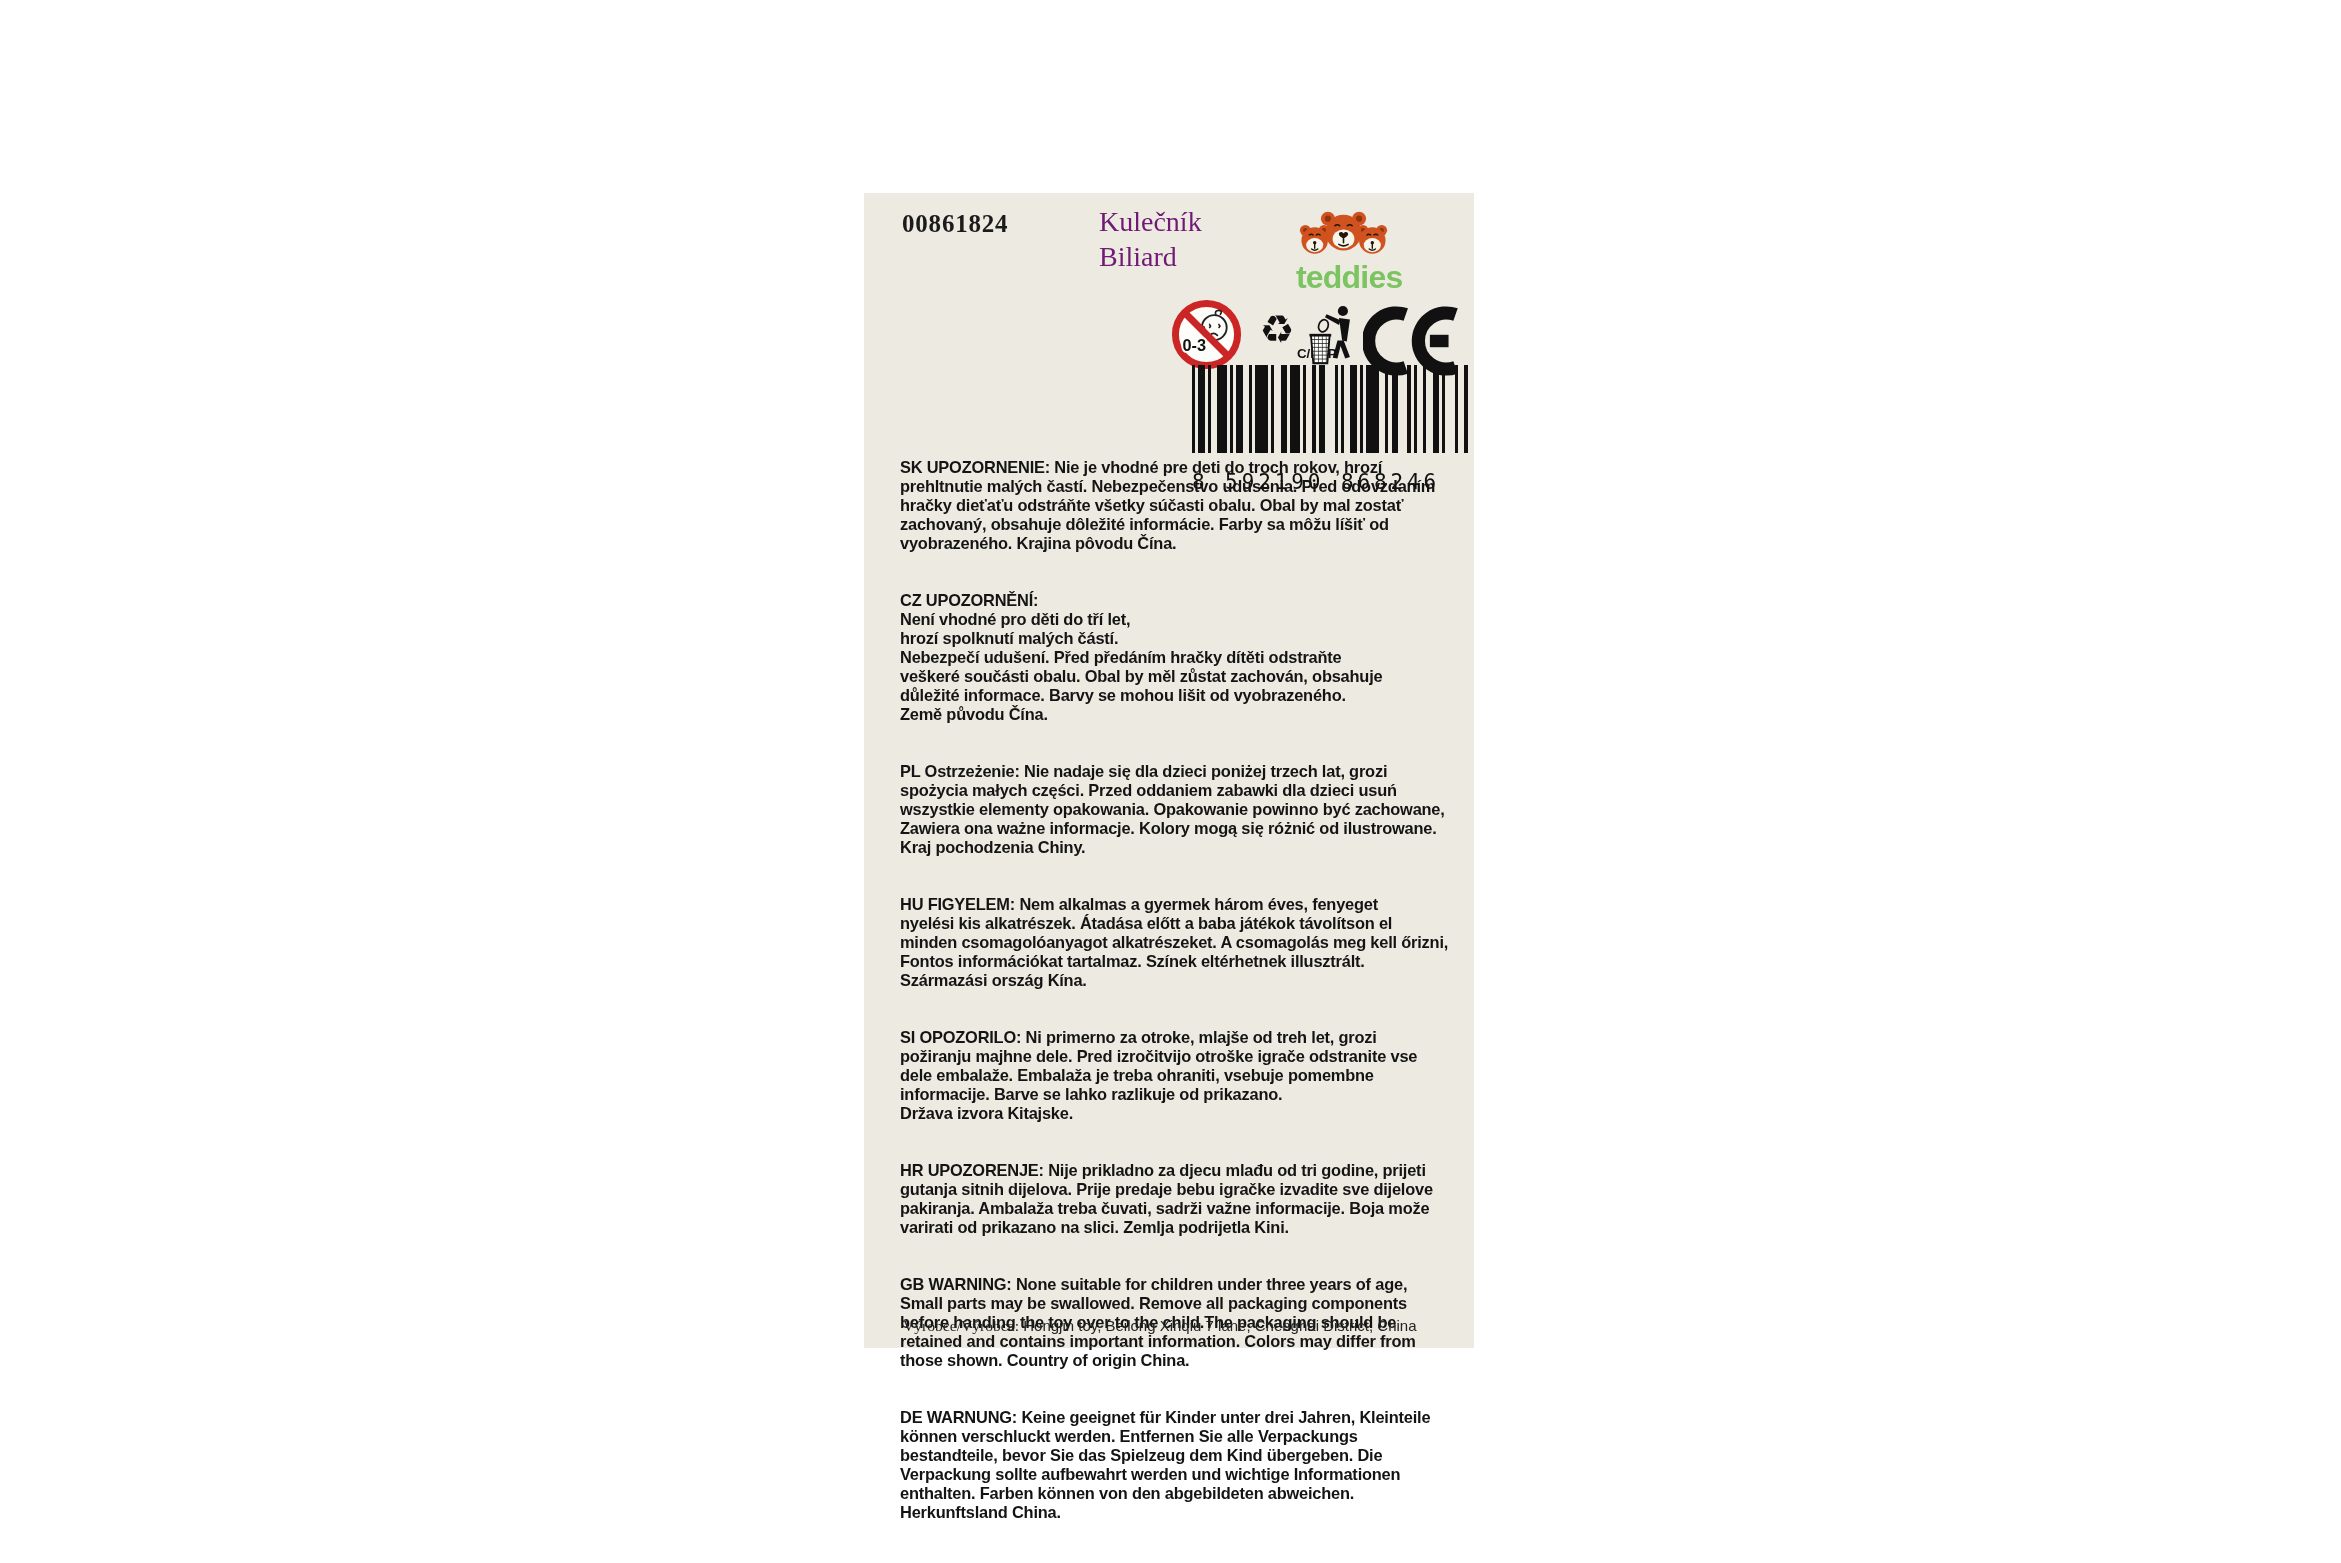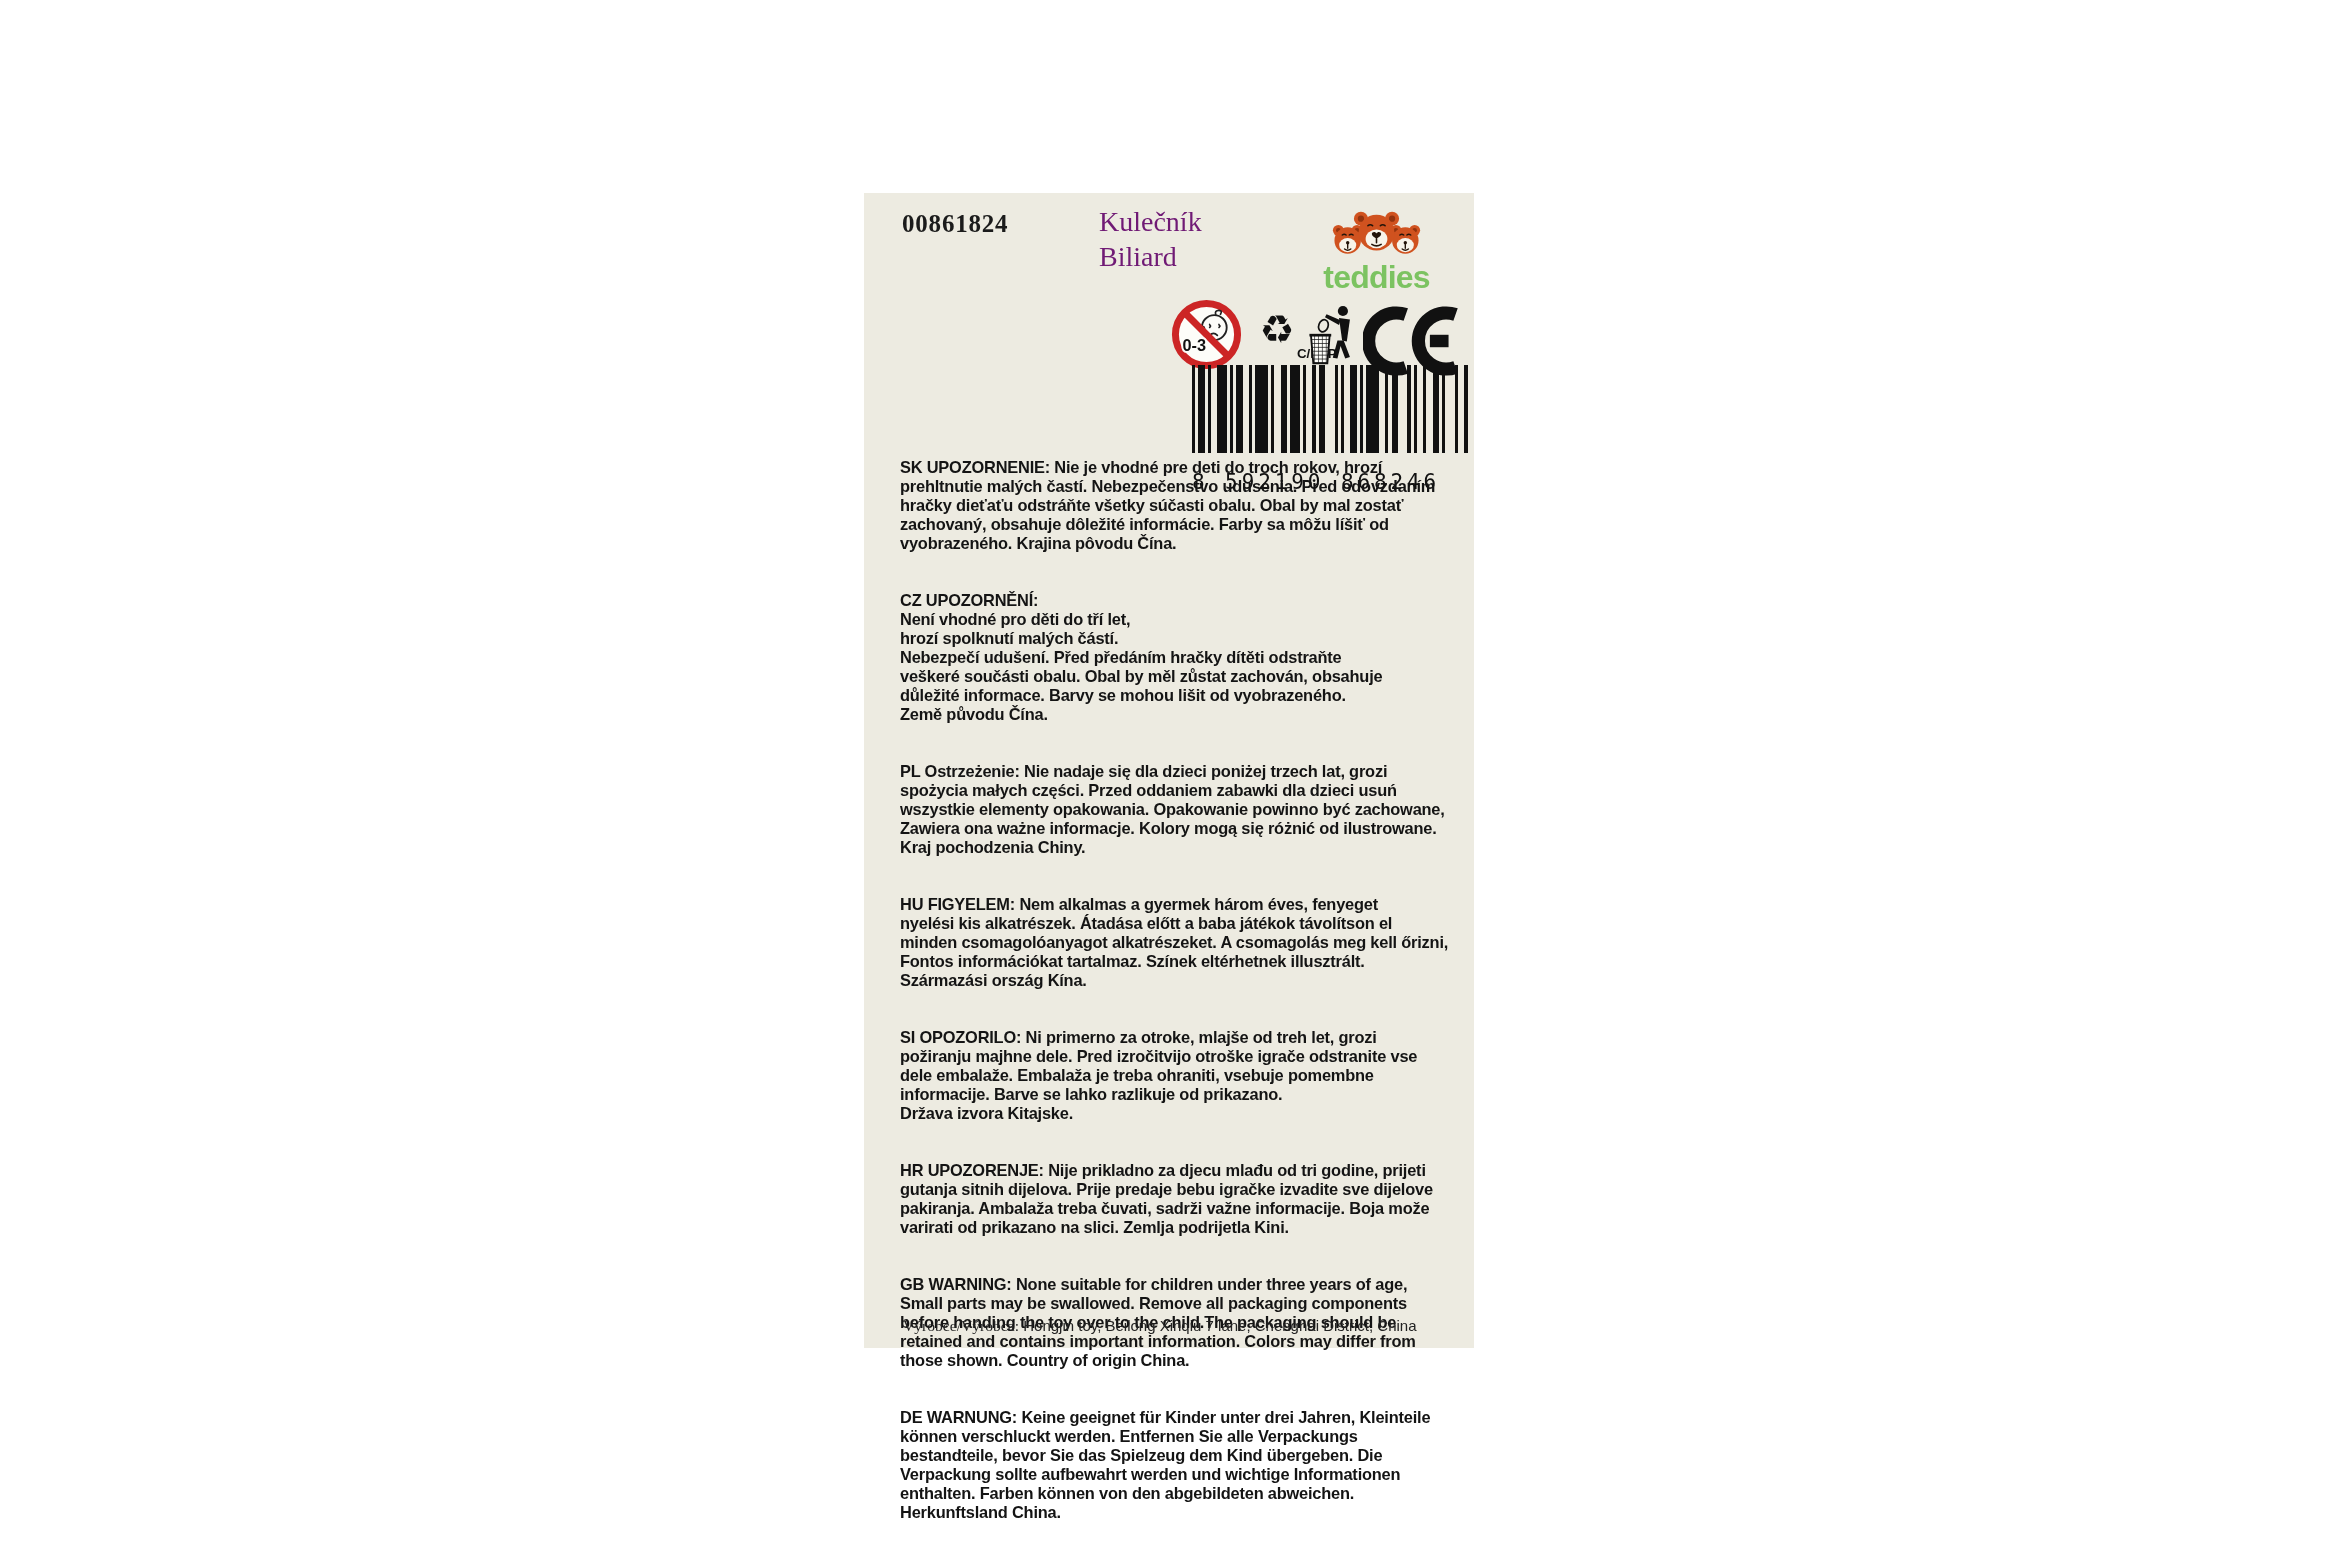--- a/index.html
+++ b/index.html
@@ -9,21 +9,21 @@
     font-family:"Liberation Sans",sans-serif;color:#151515;
   }
   .product-code{
     position:absolute;left:38px;top:17px;
     font-family:"Liberation Serif",serif;font-weight:bold;font-size:25px;letter-spacing:0.8px;color:#1b1b1b;
   }
   .product-title{
     position:absolute;left:235px;top:11px;
     font-family:"Liberation Serif",serif;font-size:28px;line-height:35px;color:#701a75;
   }
-  .logo{position:absolute;left:442px;top:15.6px;width:141px;text-align:center;}
+  .logo{position:absolute;left:432px;top:15.6px;width:141px;}
   .logo-text{
     font-weight:bold;font-size:32px;letter-spacing:-0.8px;color:#7cc361;line-height:26.6px;margin-top:0px;
   }
   .importer{
     position:absolute;left:36px;top:116px;
     font-weight:bold;font-style:italic;font-size:23.5px;line-height:23.5px;letter-spacing:1.2px;color:#181818;
   }
   .icon-age{position:absolute;left:306px;top:105px;}
   .icon-recycle{position:absolute;left:389px;top:117px;width:48px;text-align:center;color:#111;}
   .recycle-glyph{font-size:39px;line-height:39px;font-family:"DejaVu Sans",sans-serif;}

